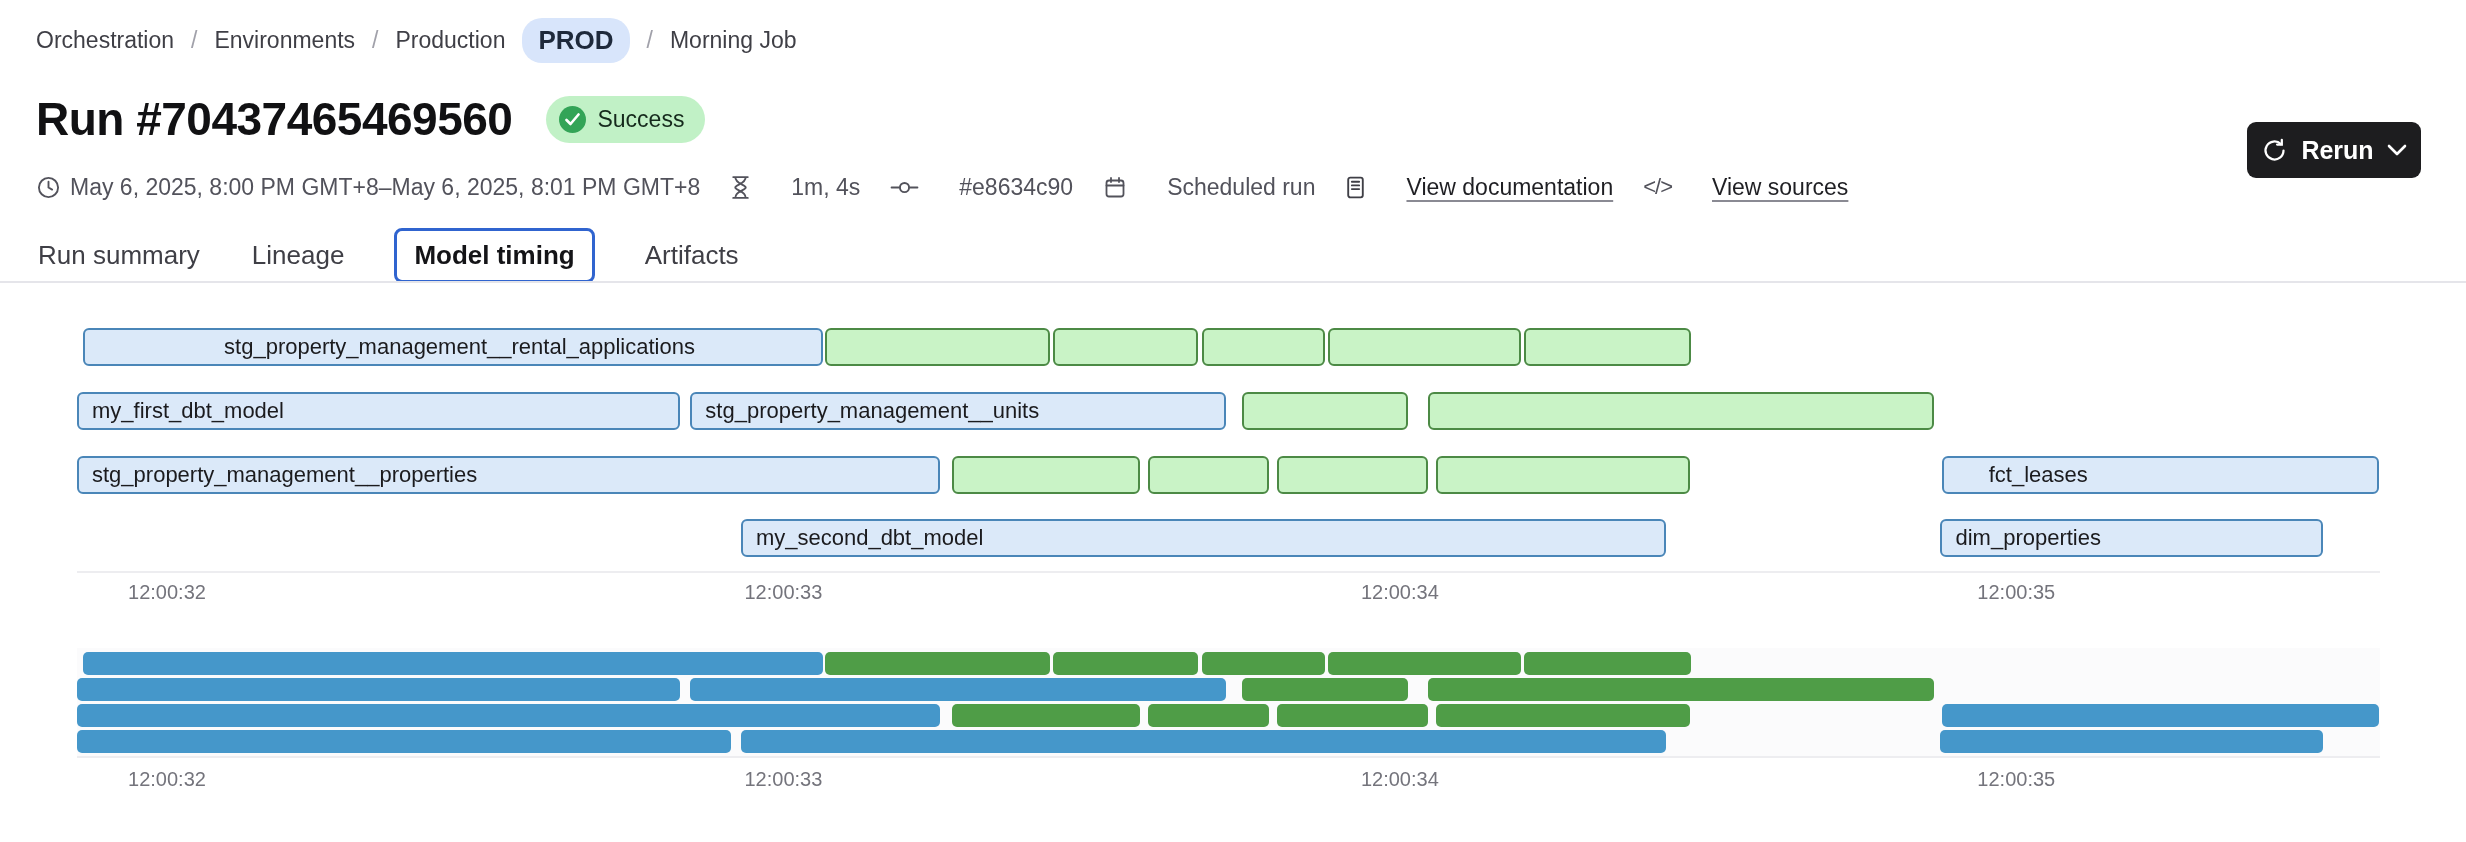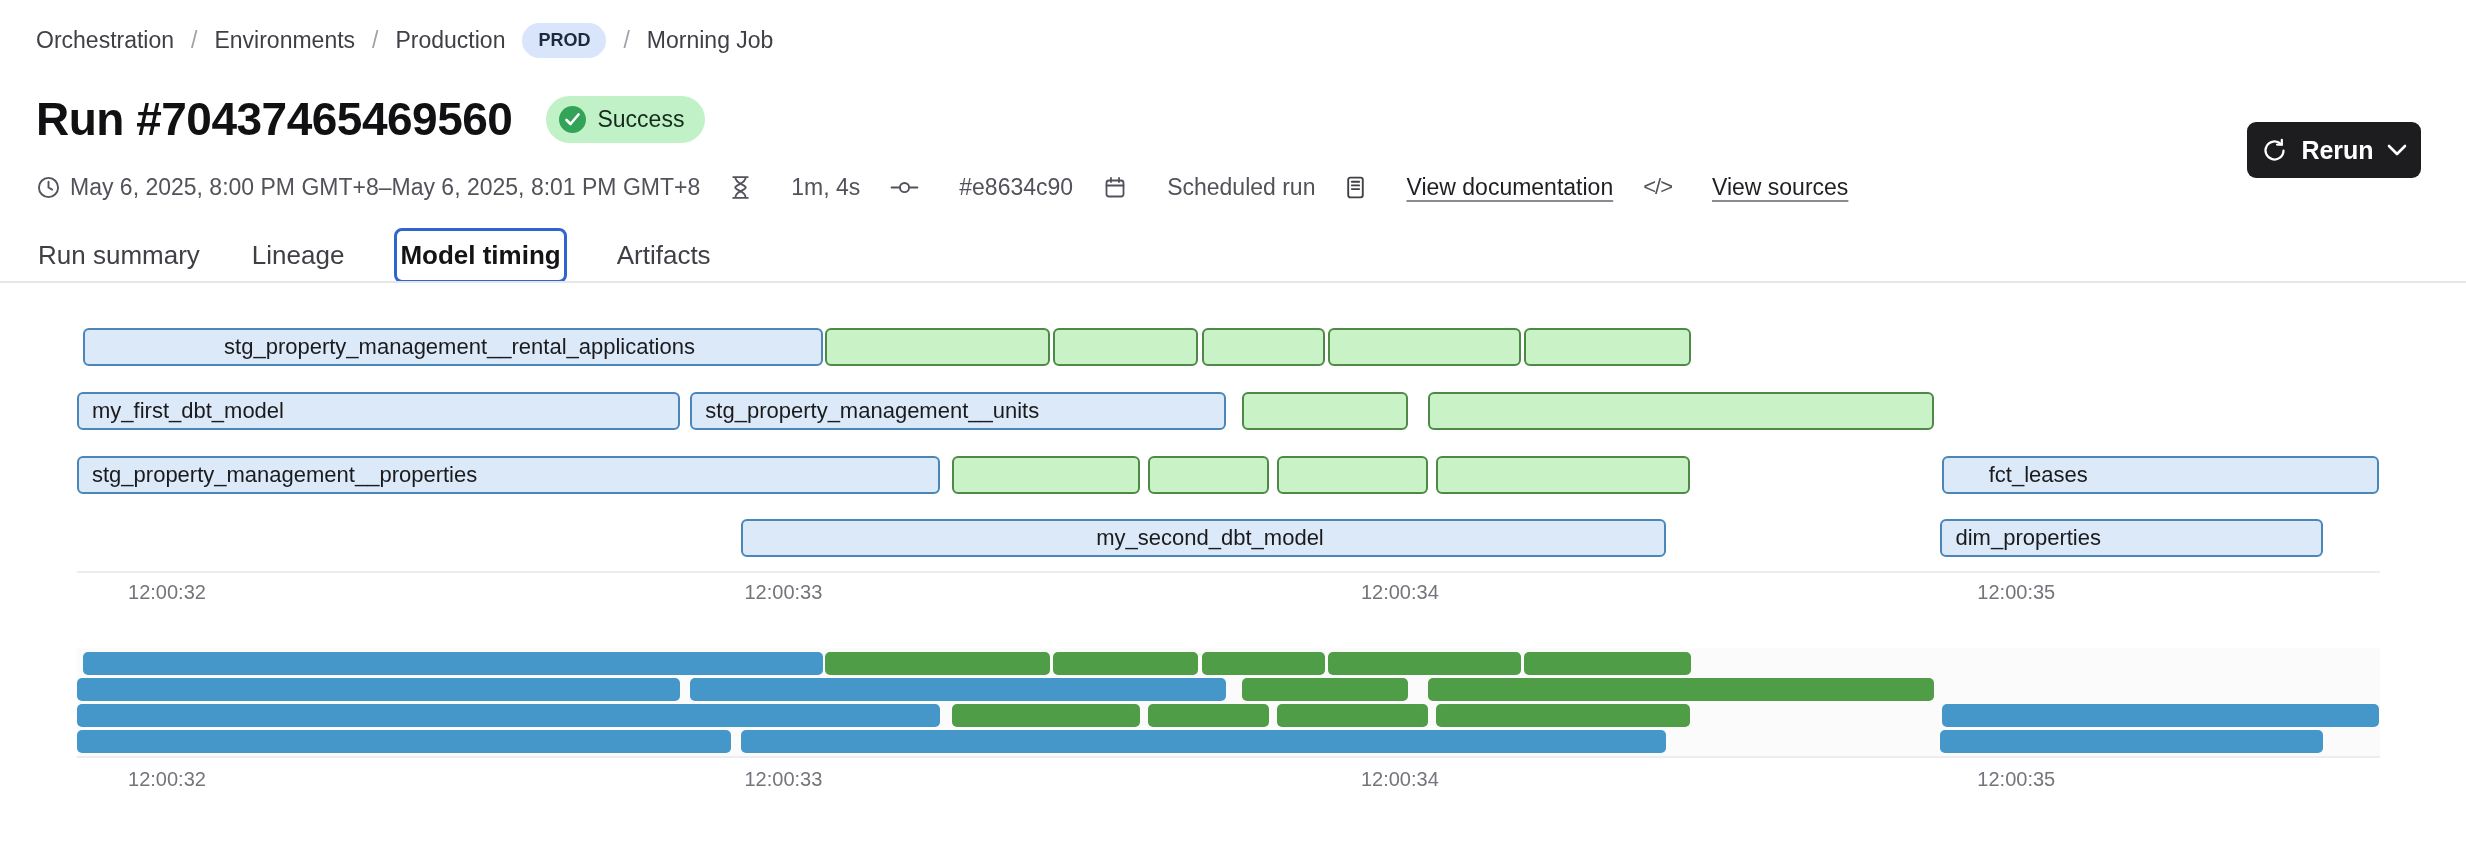--- a/index.html
+++ b/index.html
@@ -4,21 +4,21 @@
 <style>
   * { margin:0; padding:0; box-sizing:border-box; }
   html,body { background:#ffffff; }
   body { font-family:"Liberation Sans", sans-serif; color:#18181b; }
   #app { position:relative; width:2466px; height:842px; background:#fff; overflow:hidden; }
 
   
   .breadcrumb { position:absolute; left:36px; top:18px; height:44px; display:flex; align-items:center; gap:17px; font-size:23px; color:#3f3f46; }
   .crumb { cursor:pointer; }
   .crumb-sep { color:#a1a1aa; }
-  .env-pill { background:#d8e5fb; color:#1e293b; font-weight:bold; font-size:18px; padding:7px 16px; border-radius:20px; }
+  .env-pill { background:#d8e5fb; color:#1e293b; font-weight:bold; font-size:26px; padding:7px 16px; border-radius:20px; }
 
   
   .title-row { position:absolute; left:36px; top:92px; display:flex; align-items:center; gap:34px; }
   .page-title { font-size:46px; font-weight:600; letter-spacing:-0.5px; color:#111113; }
   .status-badge { display:flex; align-items:center; gap:11px; background:#c1f1c6; border-radius:24px; height:47px; padding:0 21px 0 13px; font-size:23px; color:#15291c; }
   .check-circle { width:27px; height:27px; border-radius:50%; background:#33a457; display:flex; align-items:center; justify-content:center; }
   .check-circle svg { display:block; }
 
   .rerun-btn { position:absolute; left:2247px; top:122px; width:174px; height:56px; background:#1d1d1f; border-radius:9px; display:flex; align-items:center; justify-content:center; gap:13px; color:#fff; font-size:25px; font-weight:bold; cursor:pointer; border:none; }
 
@@ -26,21 +26,21 @@
   .meta-row { position:absolute; left:36px; top:168px; height:38px; display:flex; align-items:center; font-size:23px; color:#52525b; white-space:nowrap; }
   .meta-item { display:flex; align-items:center; gap:9px; }
   .meta-gap-sm { margin-left:30px;gap:40px; }
   .meta-link { color:#1f1f23; font-weight:normal; text-decoration:underline; text-underline-offset:5px; text-decoration-color:#8a8a93; cursor:pointer; }
   .meta-icon { display:flex; align-items:center; color:#52525b; }
   .code-glyph { font-size:22px; color:#52525b; letter-spacing:-1px; }
 
   
   .tabs { position:absolute; left:36px; top:228px; display:flex; align-items:center; gap:48px; font-size:26px; color:#3f3f46; }
   .tab { padding:11px 2px; cursor:pointer; }
-  .tab.active { border:3px solid #3064cf; border-radius:8px; padding:9px 3px; font-weight:bold; color:#141417; }
+  .tab.active { border:3px solid #3064cf; border-radius:8px; padding:9px 17px; font-weight:bold; color:#141417; }
   .tabs-divider { position:absolute; left:0; top:281px; width:2466px; height:2px; background:#e5e5ea; }
 
   
   .chart-area { position:absolute; left:77px; width:2303px; }
   .axis-line { position:absolute; left:77px; width:2303px; height:2px; background:#ededf0; }
   .tick-label { position:absolute; transform:translateX(-50%); font-size:20px; color:#74747c; white-space:nowrap; }
 
   
   .gantt-row { position:absolute; left:0; width:100%; height:38px; }
   .bar { position:absolute; top:0; height:38px; border-width:2px; border-style:solid; border-radius:6px; font-size:22px; line-height:33px; padding-left:13px; white-space:nowrap; overflow:hidden; color:#1b1b1e; cursor:pointer; }
@@ -173,21 +173,21 @@
       </div>
       <div class="gantt-row" style="top: 456px;">
         <div class="bar model" style="left: 0%; width: 37.4732%;">stg_property_management__properties</div>
         <div class="bar test" style="left: 38.0086%; width: 8.16381%;"></div>
         <div class="bar test" style="left: 46.5203%; width: 5.21949%;"></div>
         <div class="bar test" style="left: 52.1146%; width: 6.53105%;"></div>
         <div class="bar test" style="left: 58.9936%; width: 11.0546%;"></div>
         <div class="bar model" style="left: 80.969%; width: 18.9775%; padding-left: 45px;">fct_leases</div>
       </div>
       <div class="gantt-row" style="top: 519px;">
-        <div class="bar model" style="left: 28.8276%; width: 40.1767%; text-align: center;">my_second_dbt_model</div>
+        <div class="bar model" style="left: 28.8276%; width: 40.1767%;">my_second_dbt_model</div>
         <div class="bar model" style="left: 80.9154%; width: 16.5953%;">dim_properties</div>
       </div>
     </div>
   <div class="axis-line" style="top:571px;"></div>
   <div class="chart-area" id="gantt-axis" style="top:581px; height:24px;">
       <div class="tick-label" style="left: 3.90792%;">12:00:32</div>
       <div class="tick-label" style="left: 30.6745%;">12:00:33</div>
       <div class="tick-label" style="left: 57.4411%;">12:00:34</div>
       <div class="tick-label" style="left: 84.2077%;">12:00:35</div>
     </div>

